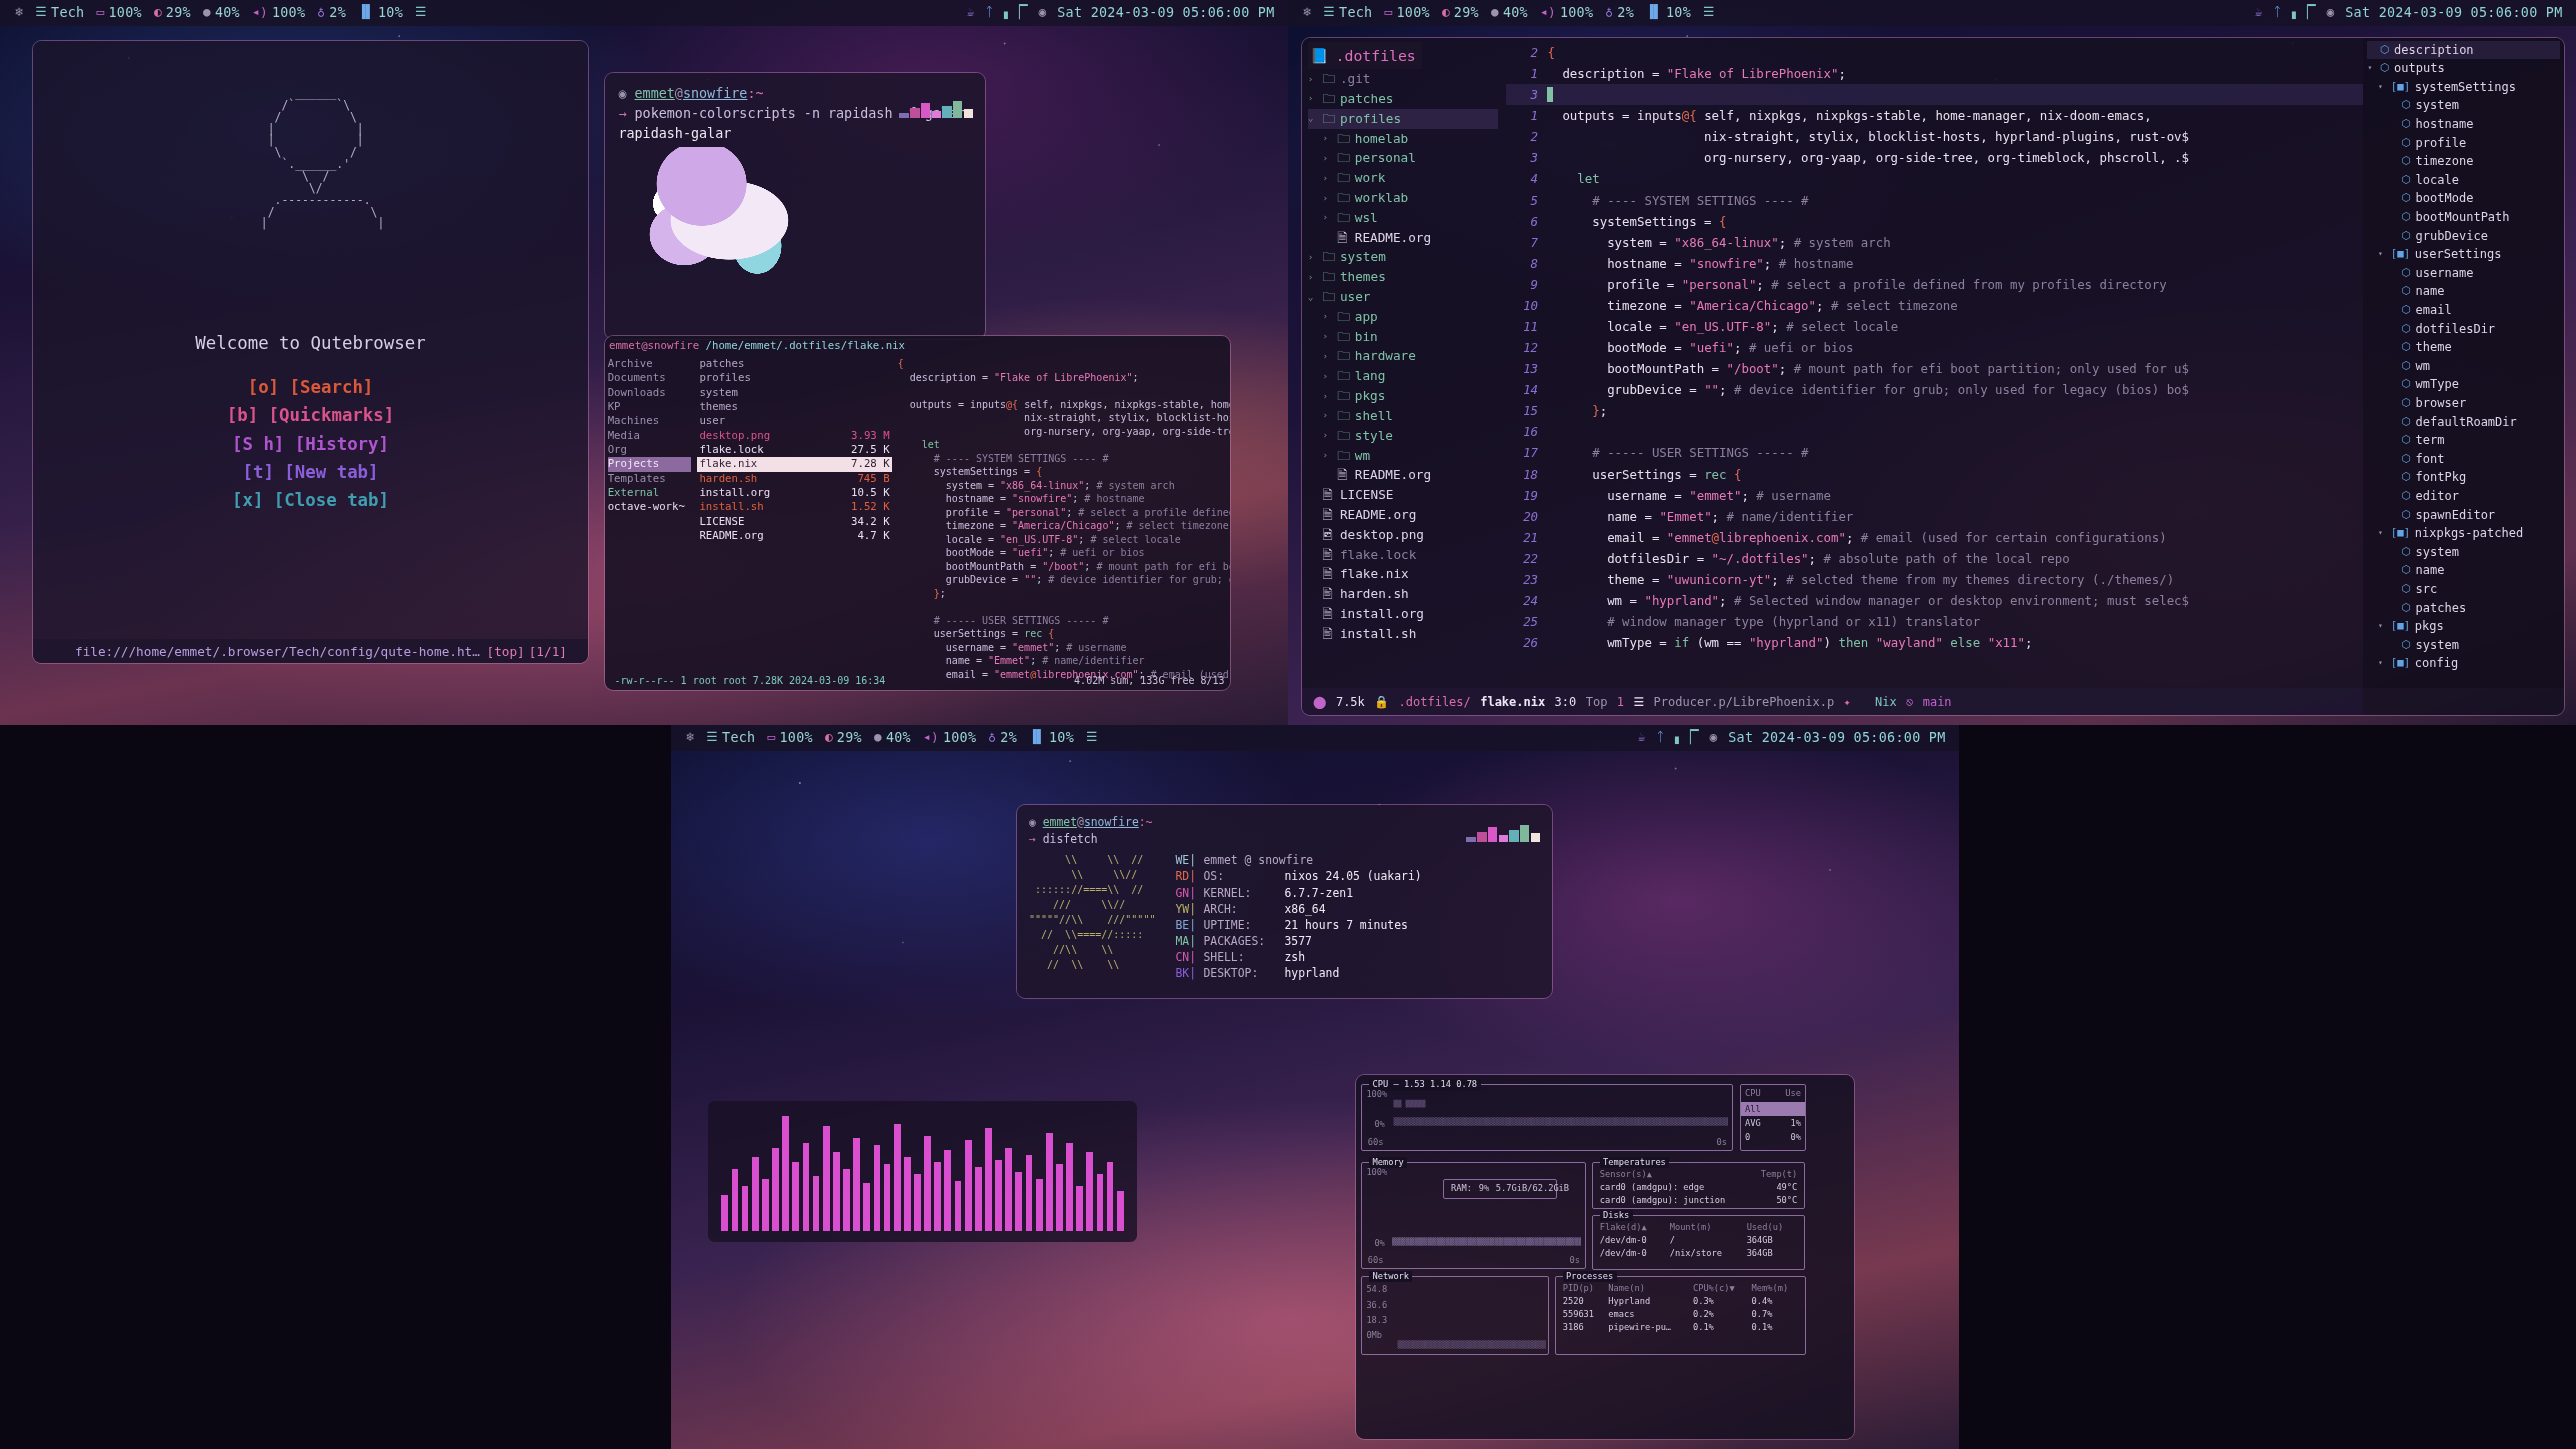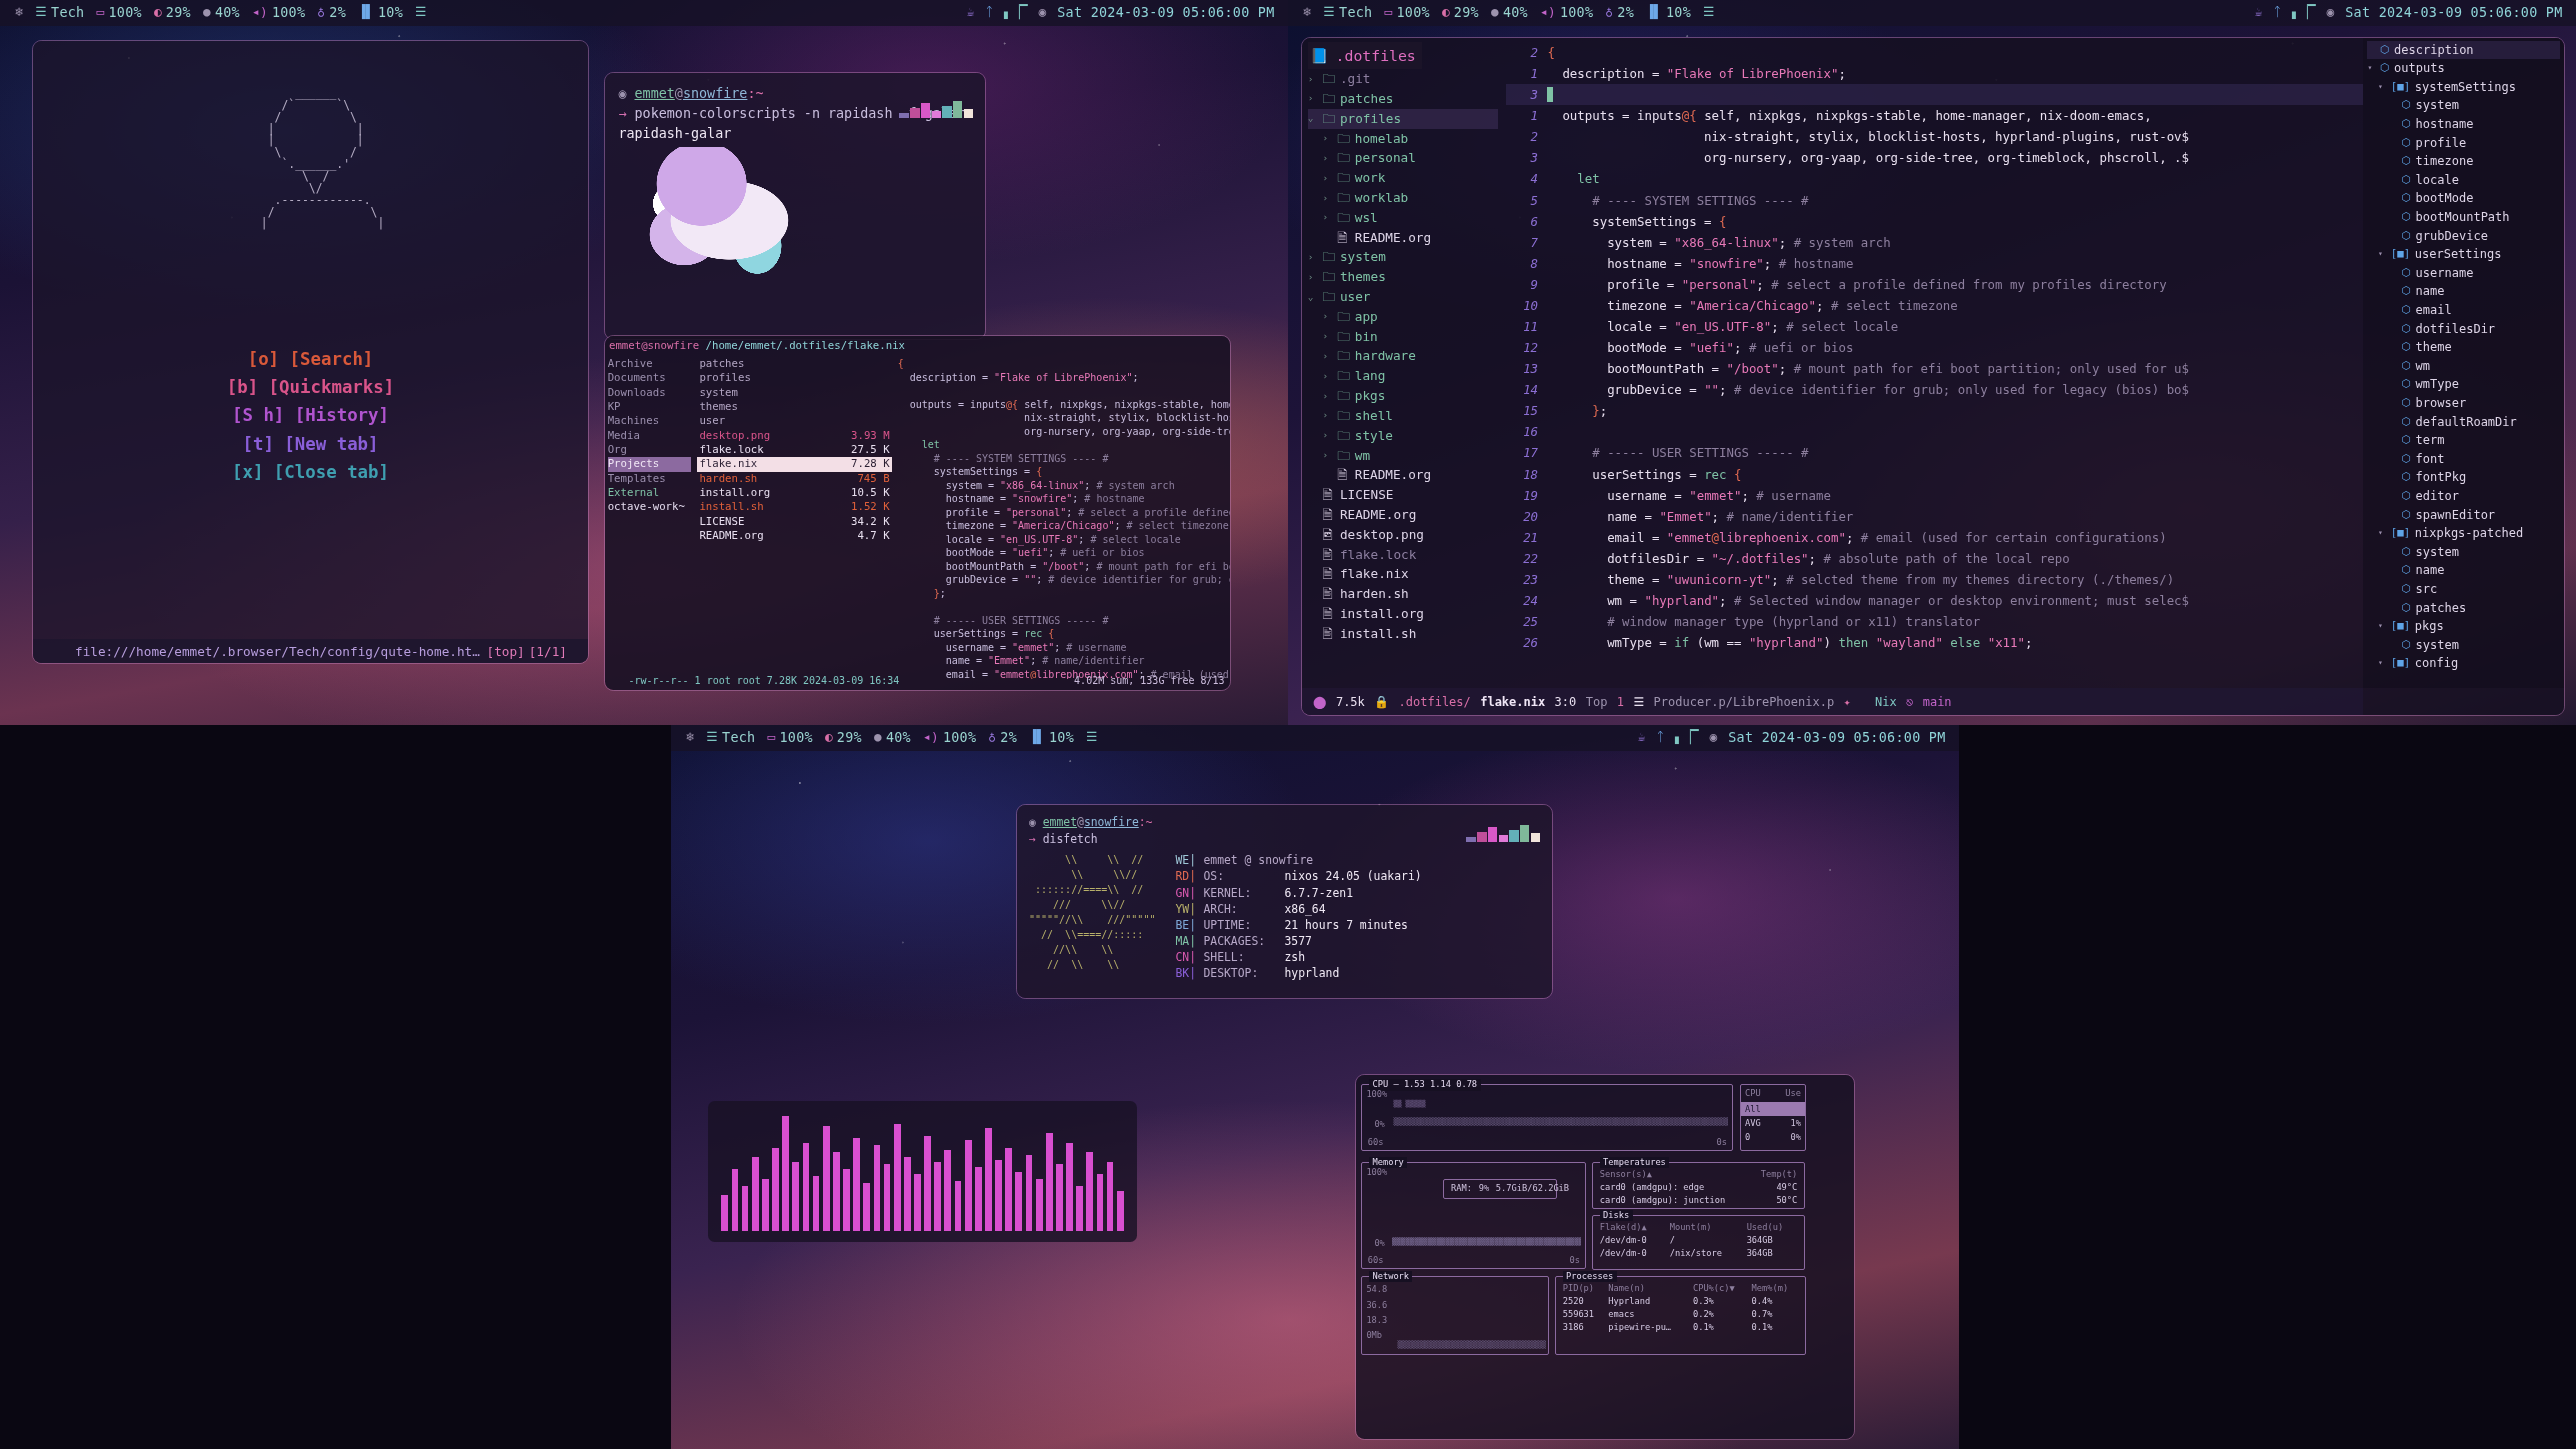--- a/index.html
+++ b/index.html
@@ -83,21 +83,21 @@
   .rg { position:absolute; inset:0; background:rgba(24,17,36,.9); font-size:10.7px; line-height:1.34;}
   .rg-head{ padding:2.7px 4px; font-size:10.7px;}
   .rg-body{ display:flex; height:calc(100% - 31px);}
   .rg-col{ padding:1.3px 2.7px; white-space:pre; overflow:hidden;}
   .rg-c1{ width:89px; color:#9b8fae;}
   .rg-c2{ width:201px; position:relative;}
   .rg-c3{ flex:1; color:#c9bede; font-size:10px; line-height:1.35;}
   .rg-row{ display:flex; justify-content:space-between; padding:0 2.7px;}
   .rg-sel{ background:#f3dfe6; color:#2a1f33;}
   .rg-sel2{ background:#8c6aa0; color:#f1e7f5;}
-  .rg-foot{position:absolute; left:18px; right:0; bottom:0; height:16px; display:flex;
+  .rg-foot{position:absolute; left:4px; right:0; bottom:0; height:16px; display:flex;
            justify-content:space-between; font-size:10px; padding:0 5.4px; color:#cdbede;}
 
   
   .em { position:absolute; inset:0; background:rgba(22,16,34,.88); }
   .em-body{ display:flex; height:calc(100% - 27px); }
   .em-tree{ width:201px; padding:4px 5.4px; font-size:12.7px; line-height:1.56;}
   .em-tree .hdr{ background:#1b1428; display:inline-flex; align-items:center; gap:6.7px;
                  color:#e06fc0; padding:2px 6.7px 2px 2.7px; font-size:14.8px;}
   .tr { display:flex; align-items:center; gap:5.4px; white-space:nowrap;}
   .tr .ar{ width:9.4px; color:#6f8f86; font-size:9.4px;}
@@ -204,20 +204,21 @@
   |            |
   |            |
    \          /
     `.______.'
        \  /
         \/
    .------------.
   /              \
  |                |</div>
       <div class="qb-menu">
+        <div class="t1">Welcome to Qutebrowser</div>
         <div id="qbmenu" style="margin-top:16px;">
             <div class="k" style="color: rgb(217, 89, 58);"><span>[o]</span><span> [Search]</span></div>
             <div class="k" style="color: rgb(217, 84, 138);"><span>[b]</span><span> [Quickmarks]</span></div>
             <div class="k" style="color: rgb(176, 84, 207);"><span>[S h]</span><span> [History]</span></div>
             <div class="k" style="color: rgb(138, 95, 217);"><span>[t]</span><span> [New tab]</span></div>
             <div class="k" style="color: rgb(63, 159, 176);"><span>[x]</span><span> [Close tab]</span></div>
           </div>
       </div>
       <div class="qb-status">
         <span>file:///home/emmet/.browser/Tech/config/qute-home.ht…</span>

